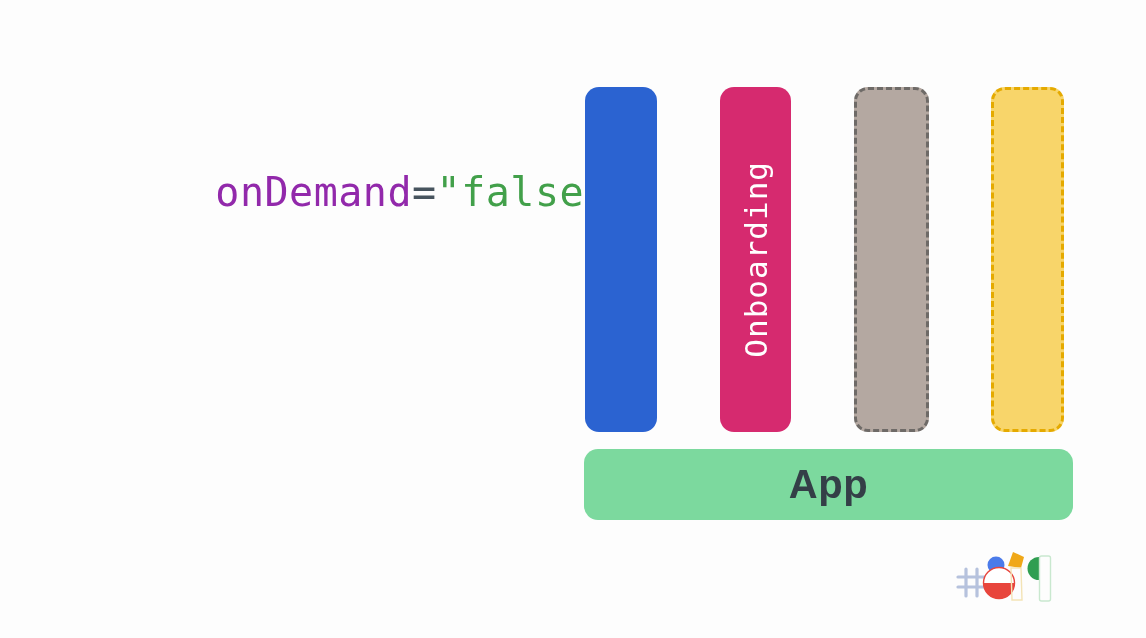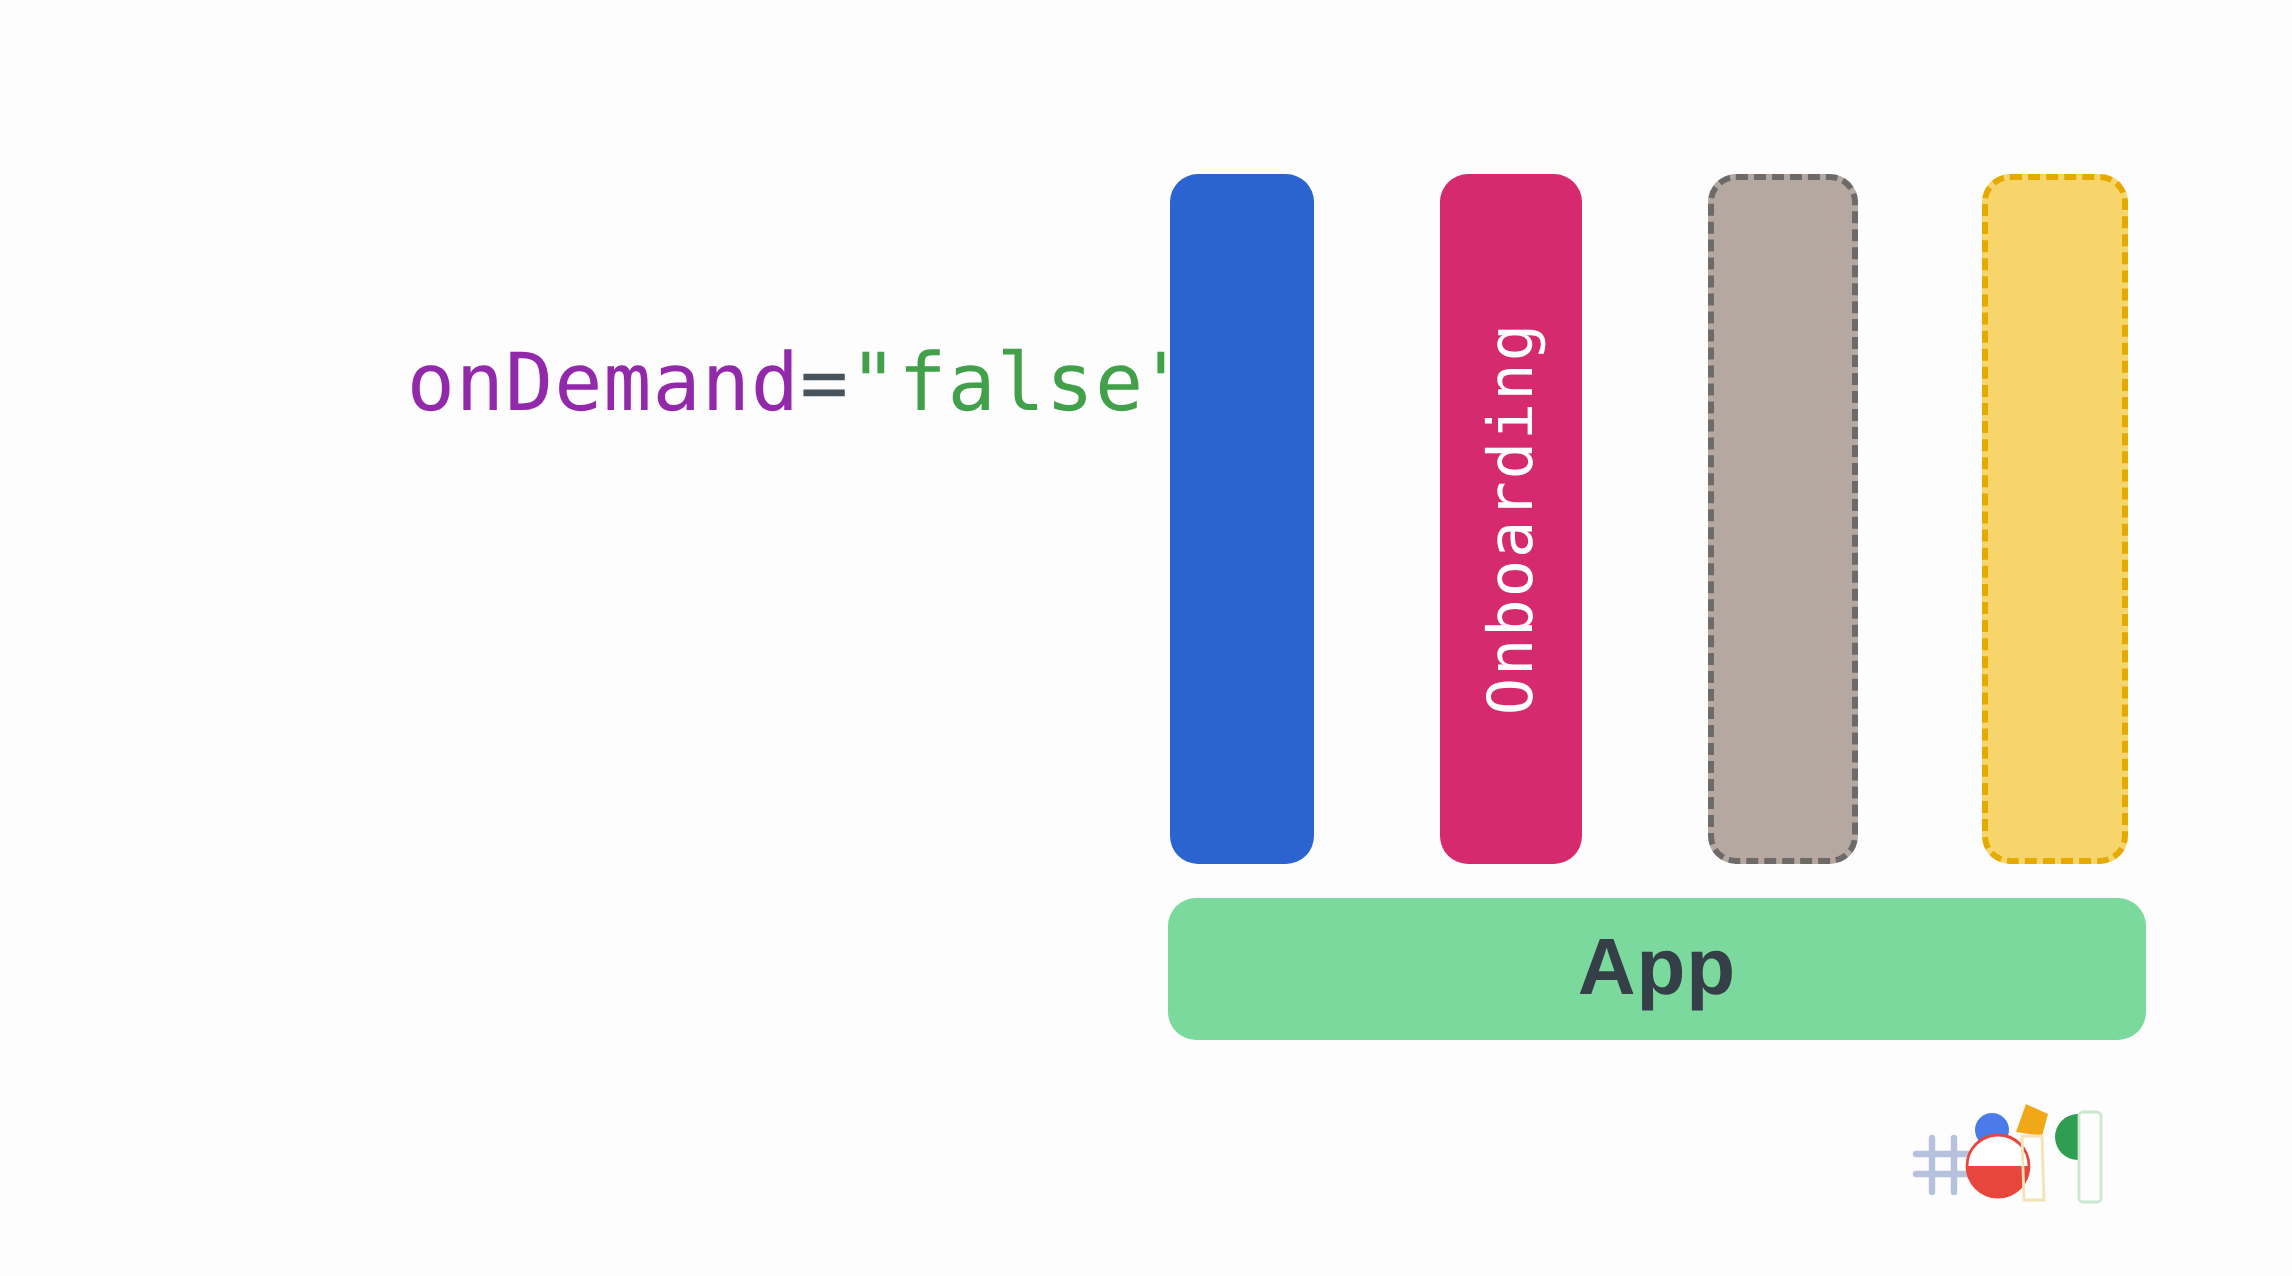--- a/index.html
+++ b/index.html
@@ -19,21 +19,21 @@
   .code-line {
     position: absolute;
     left: 105px;
     top: 126px;
     font-family: "DejaVu Sans Mono", "Liberation Mono", monospace;
     font-size: 40px;
     line-height: 1.1;
     white-space: pre;
     letter-spacing: 0.5px;
   }
-  .code-attr  { color: var(--code-attr-color, #9229ab); }
+  .code-attr  { color: var(--code-attr-color, #9229ab); margin-left: 12px; }
   .code-eq    { color: var(--code-eq-color, #47545e); }
   .code-val   { color: var(--code-val-color, #42a04a); }
 
   
   .module {
     position: absolute;
     top: 87px;
     height: 345px;
     border-radius: 14px;
     box-sizing: border-box;

